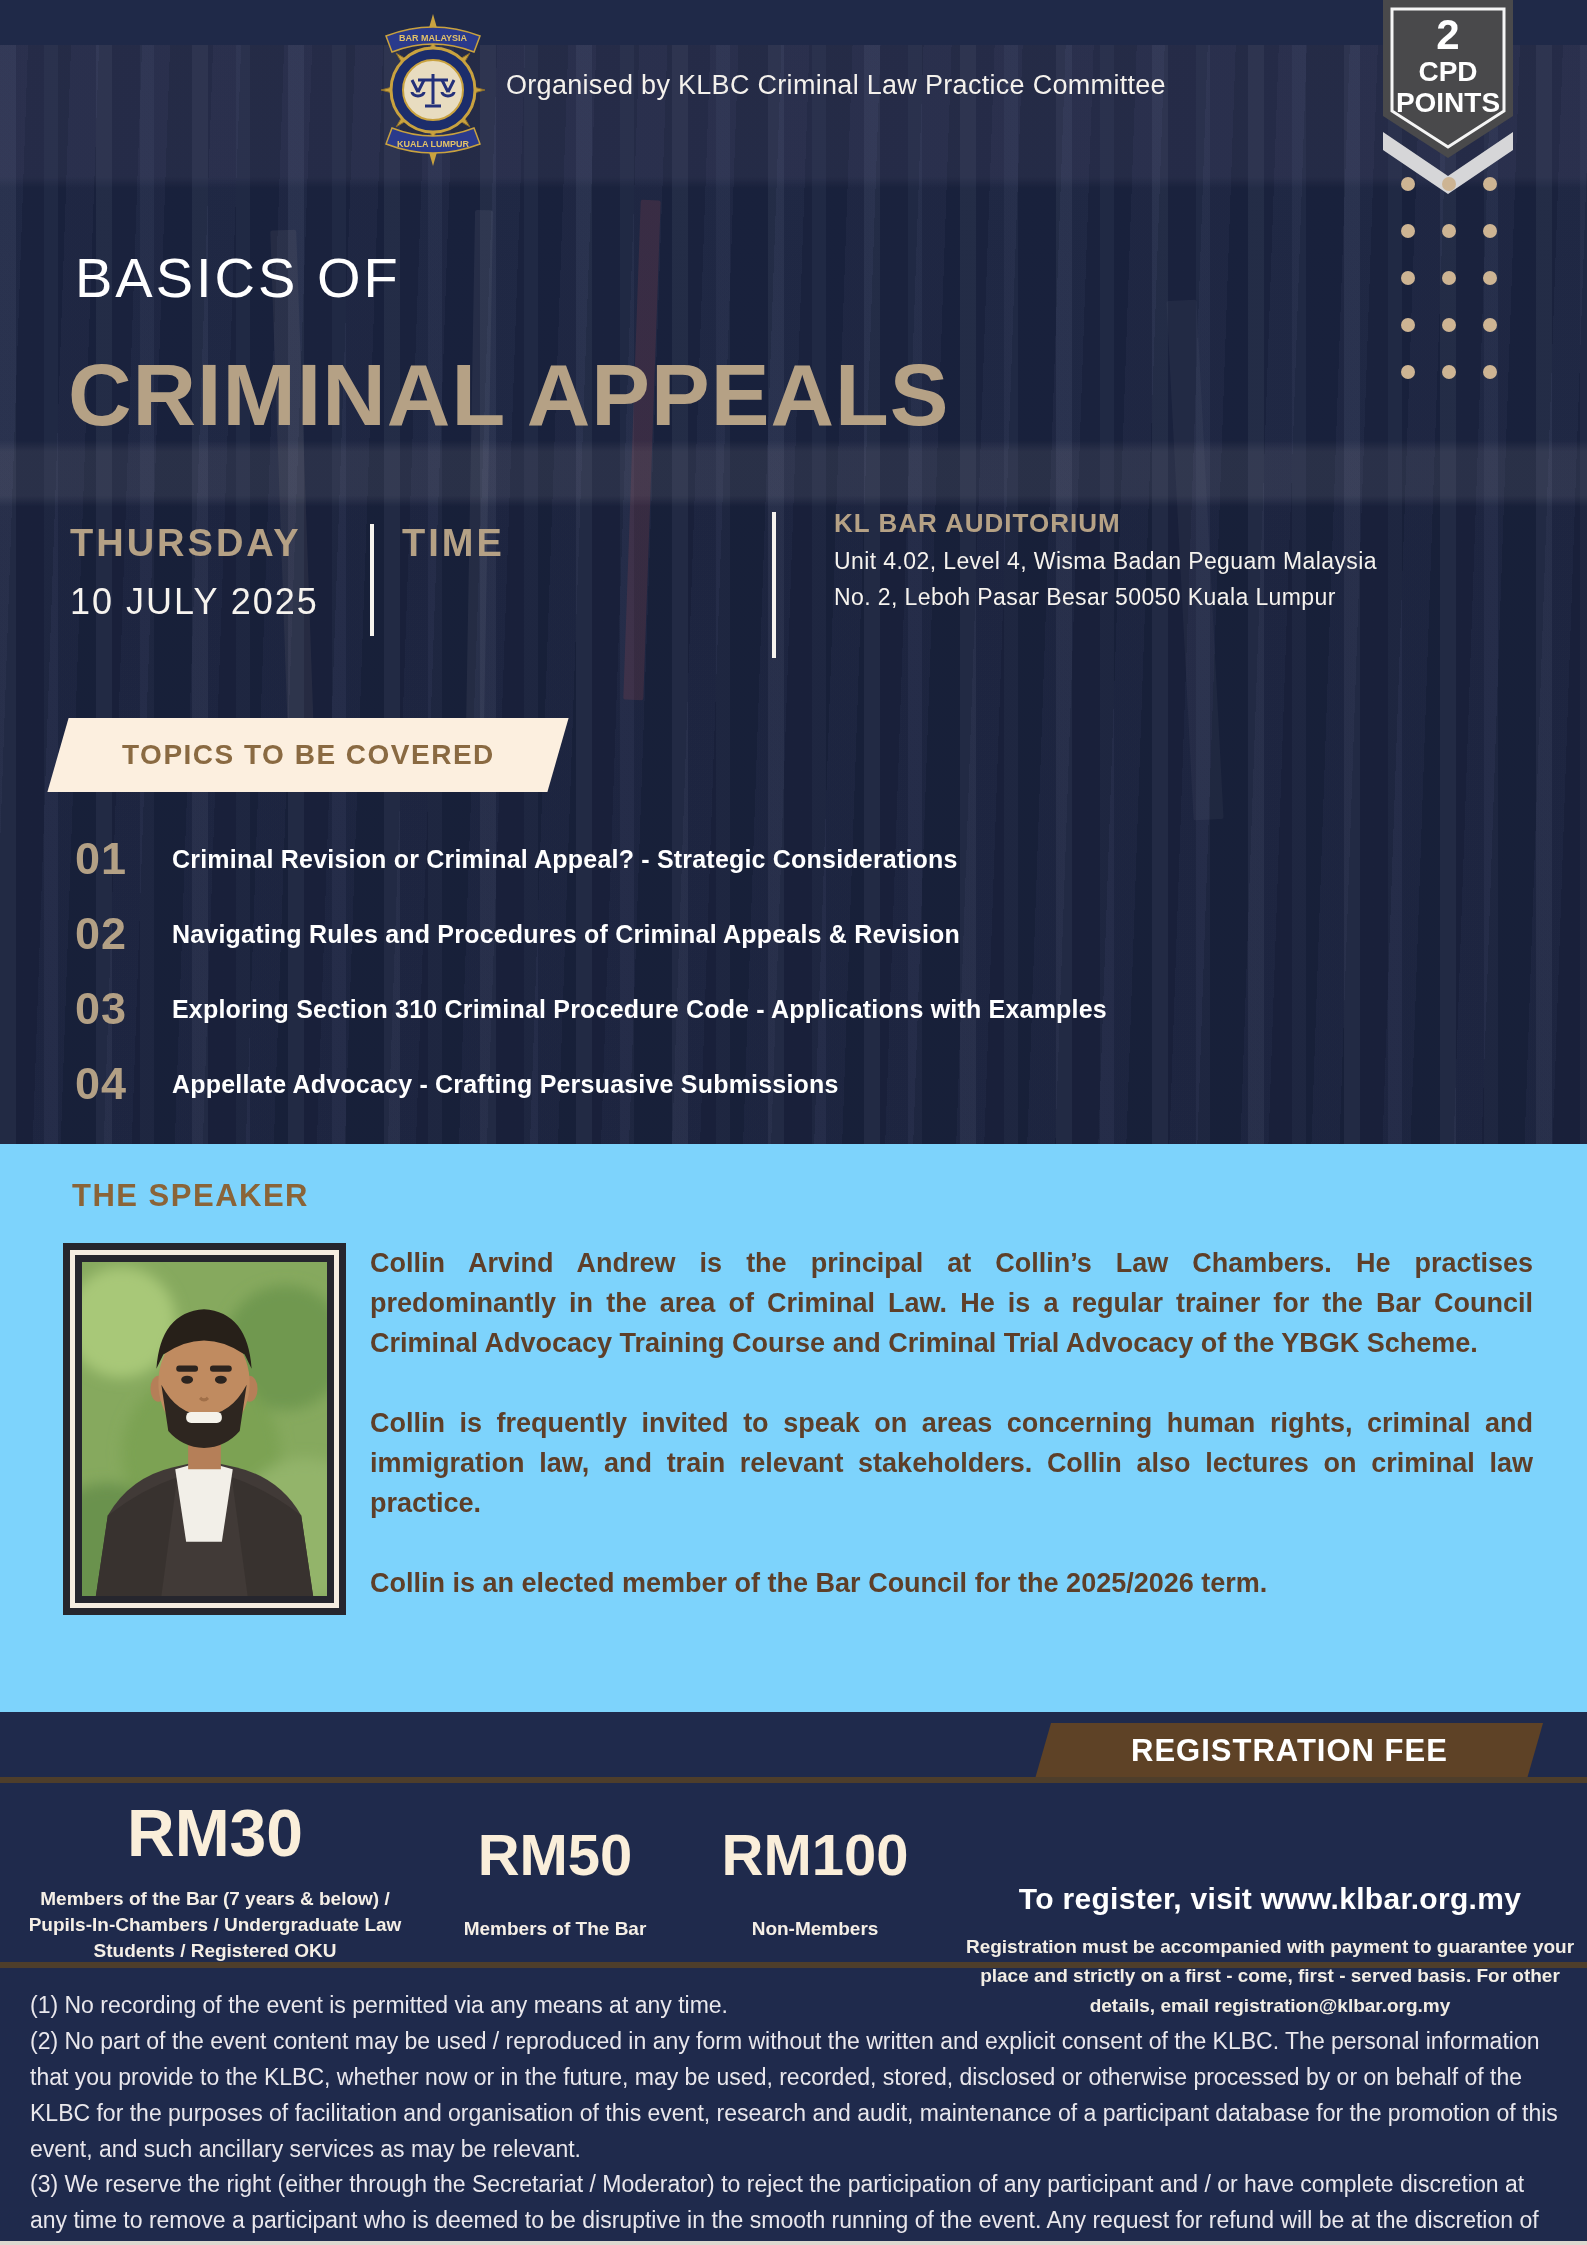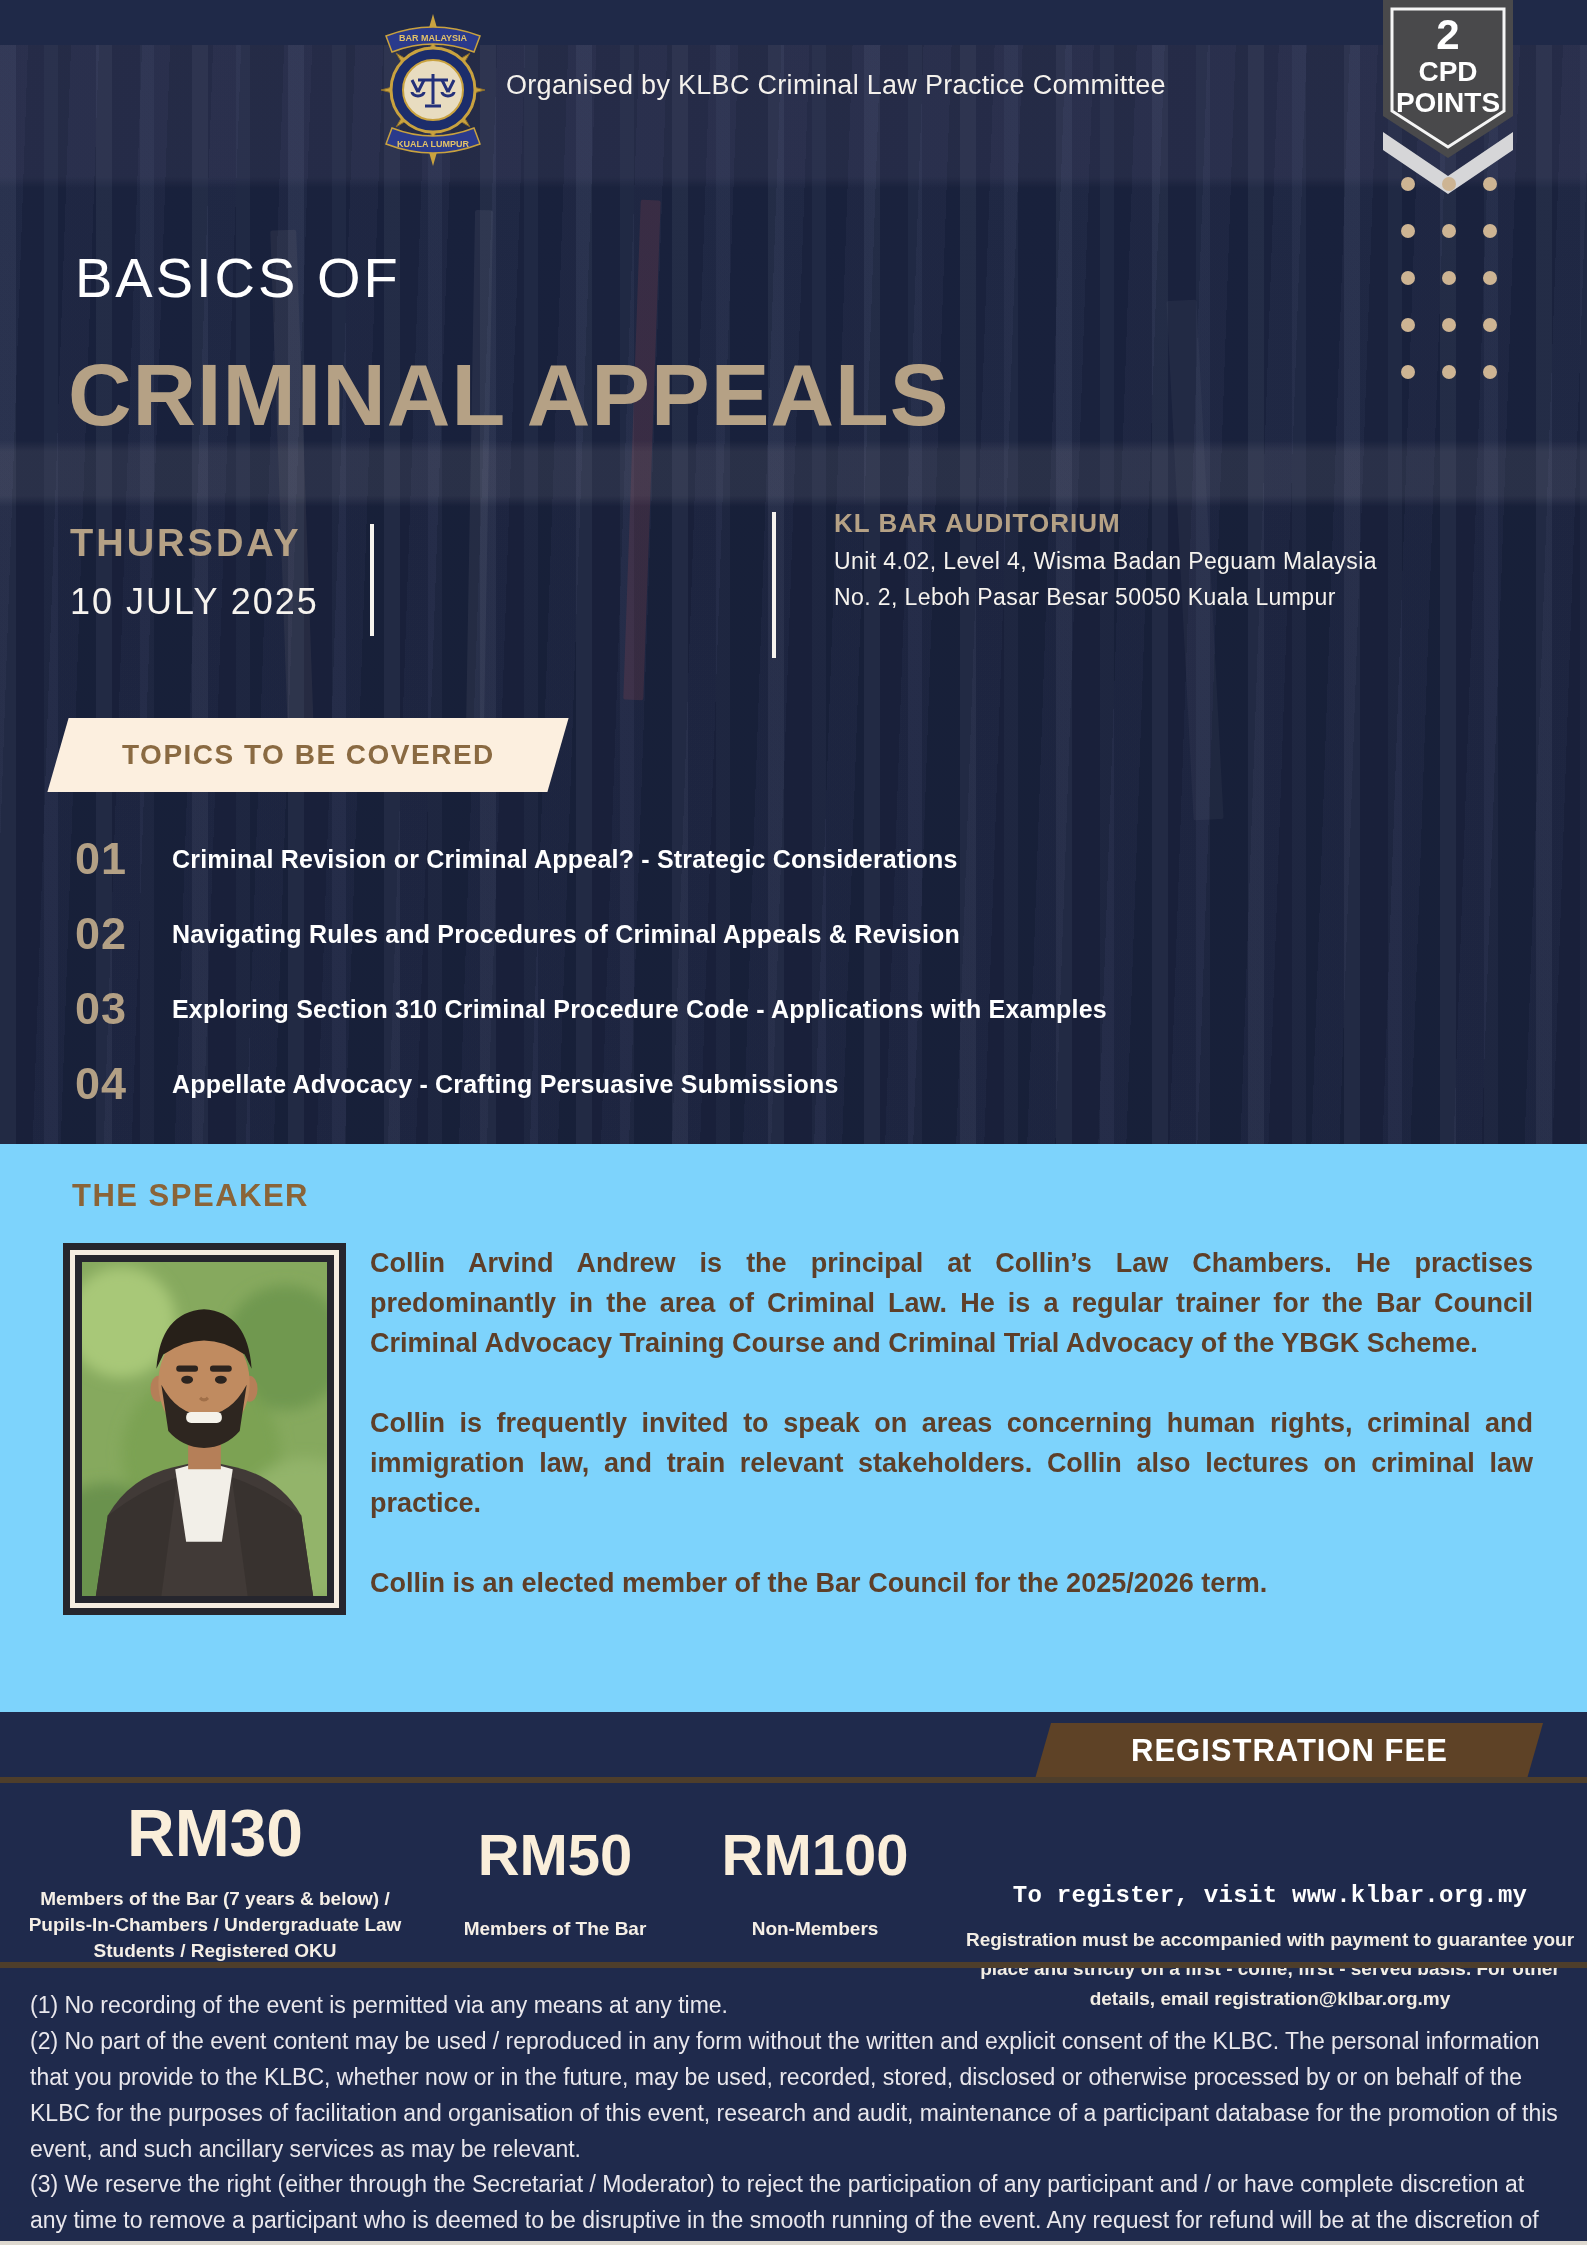--- a/index.html
+++ b/index.html
@@ -82,21 +82,21 @@
   .fee{position:absolute;text-align:center;color:#faeeda;}
   .fee-30{left:15px;width:400px;}
   .fee-50{left:430px;width:250px;}
   .fee-100{left:700px;width:230px;}
   .fee .price{font-weight:700;line-height:1;}
   .fee-30 .price{font-size:66px;margin-top:4px;}
   .fee-50 .price,.fee-100 .price{font-size:58px;margin-top:30px;}
   .fee .desc{color:#f5efe6;font-weight:700;font-size:19px;line-height:1.38;margin-top:20px;}
   .fee-50 .desc,.fee-100 .desc{margin-top:32px;}
   .reg-info{position:absolute;left:960px;width:620px;text-align:center;top:86px;}
-  .reg-info .line{color:#ffffff;font-weight:700;font-size:24px;letter-spacing:.3px;font-family:Liberation Mono, monospace;}
+  .reg-info .line{color:#ffffff;font-weight:700;font-size:30px;letter-spacing:.3px;}
   .reg-info .note{color:#f2ede4;font-weight:700;font-size:19px;line-height:1.55;margin-top:16px;}
   .terms{position:absolute;left:30px;top:276px;width:1530px;color:#e9e7ec;font-size:23px;line-height:1.56;}
   .terms p{margin:0;}
   .bottom-strip{position:absolute;left:0;bottom:0;width:100%;height:4px;background:#ddd8cf;}
 </style>
 </head>
 <body>
 
 <div class="poster">
 
@@ -164,20 +164,21 @@
     <div class="title1">BASICS OF</div>
     <div class="title2">CRIMINAL APPEALS</div>
 
     <div class="event-row">
       <div class="ev-col1">
         <div class="ev-label">THURSDAY</div>
         <div class="ev-value">10 JULY 2025</div>
       </div>
       <div class="ev-divider d1"></div>
       <div class="ev-col2">
+        <div class="ev-label">TIME</div>
       </div>
       <div class="ev-divider d2"></div>
       <div class="venue">
         <div class="venue-name">KL BAR AUDITORIUM</div>
         <div class="venue-line">Unit 4.02, Level 4, Wisma Badan Peguam Malaysia</div>
         <div class="venue-line">No. 2, Leboh Pasar Besar 50050 Kuala Lumpur</div>
       </div>
     </div>
 
     <div class="topics-banner">

